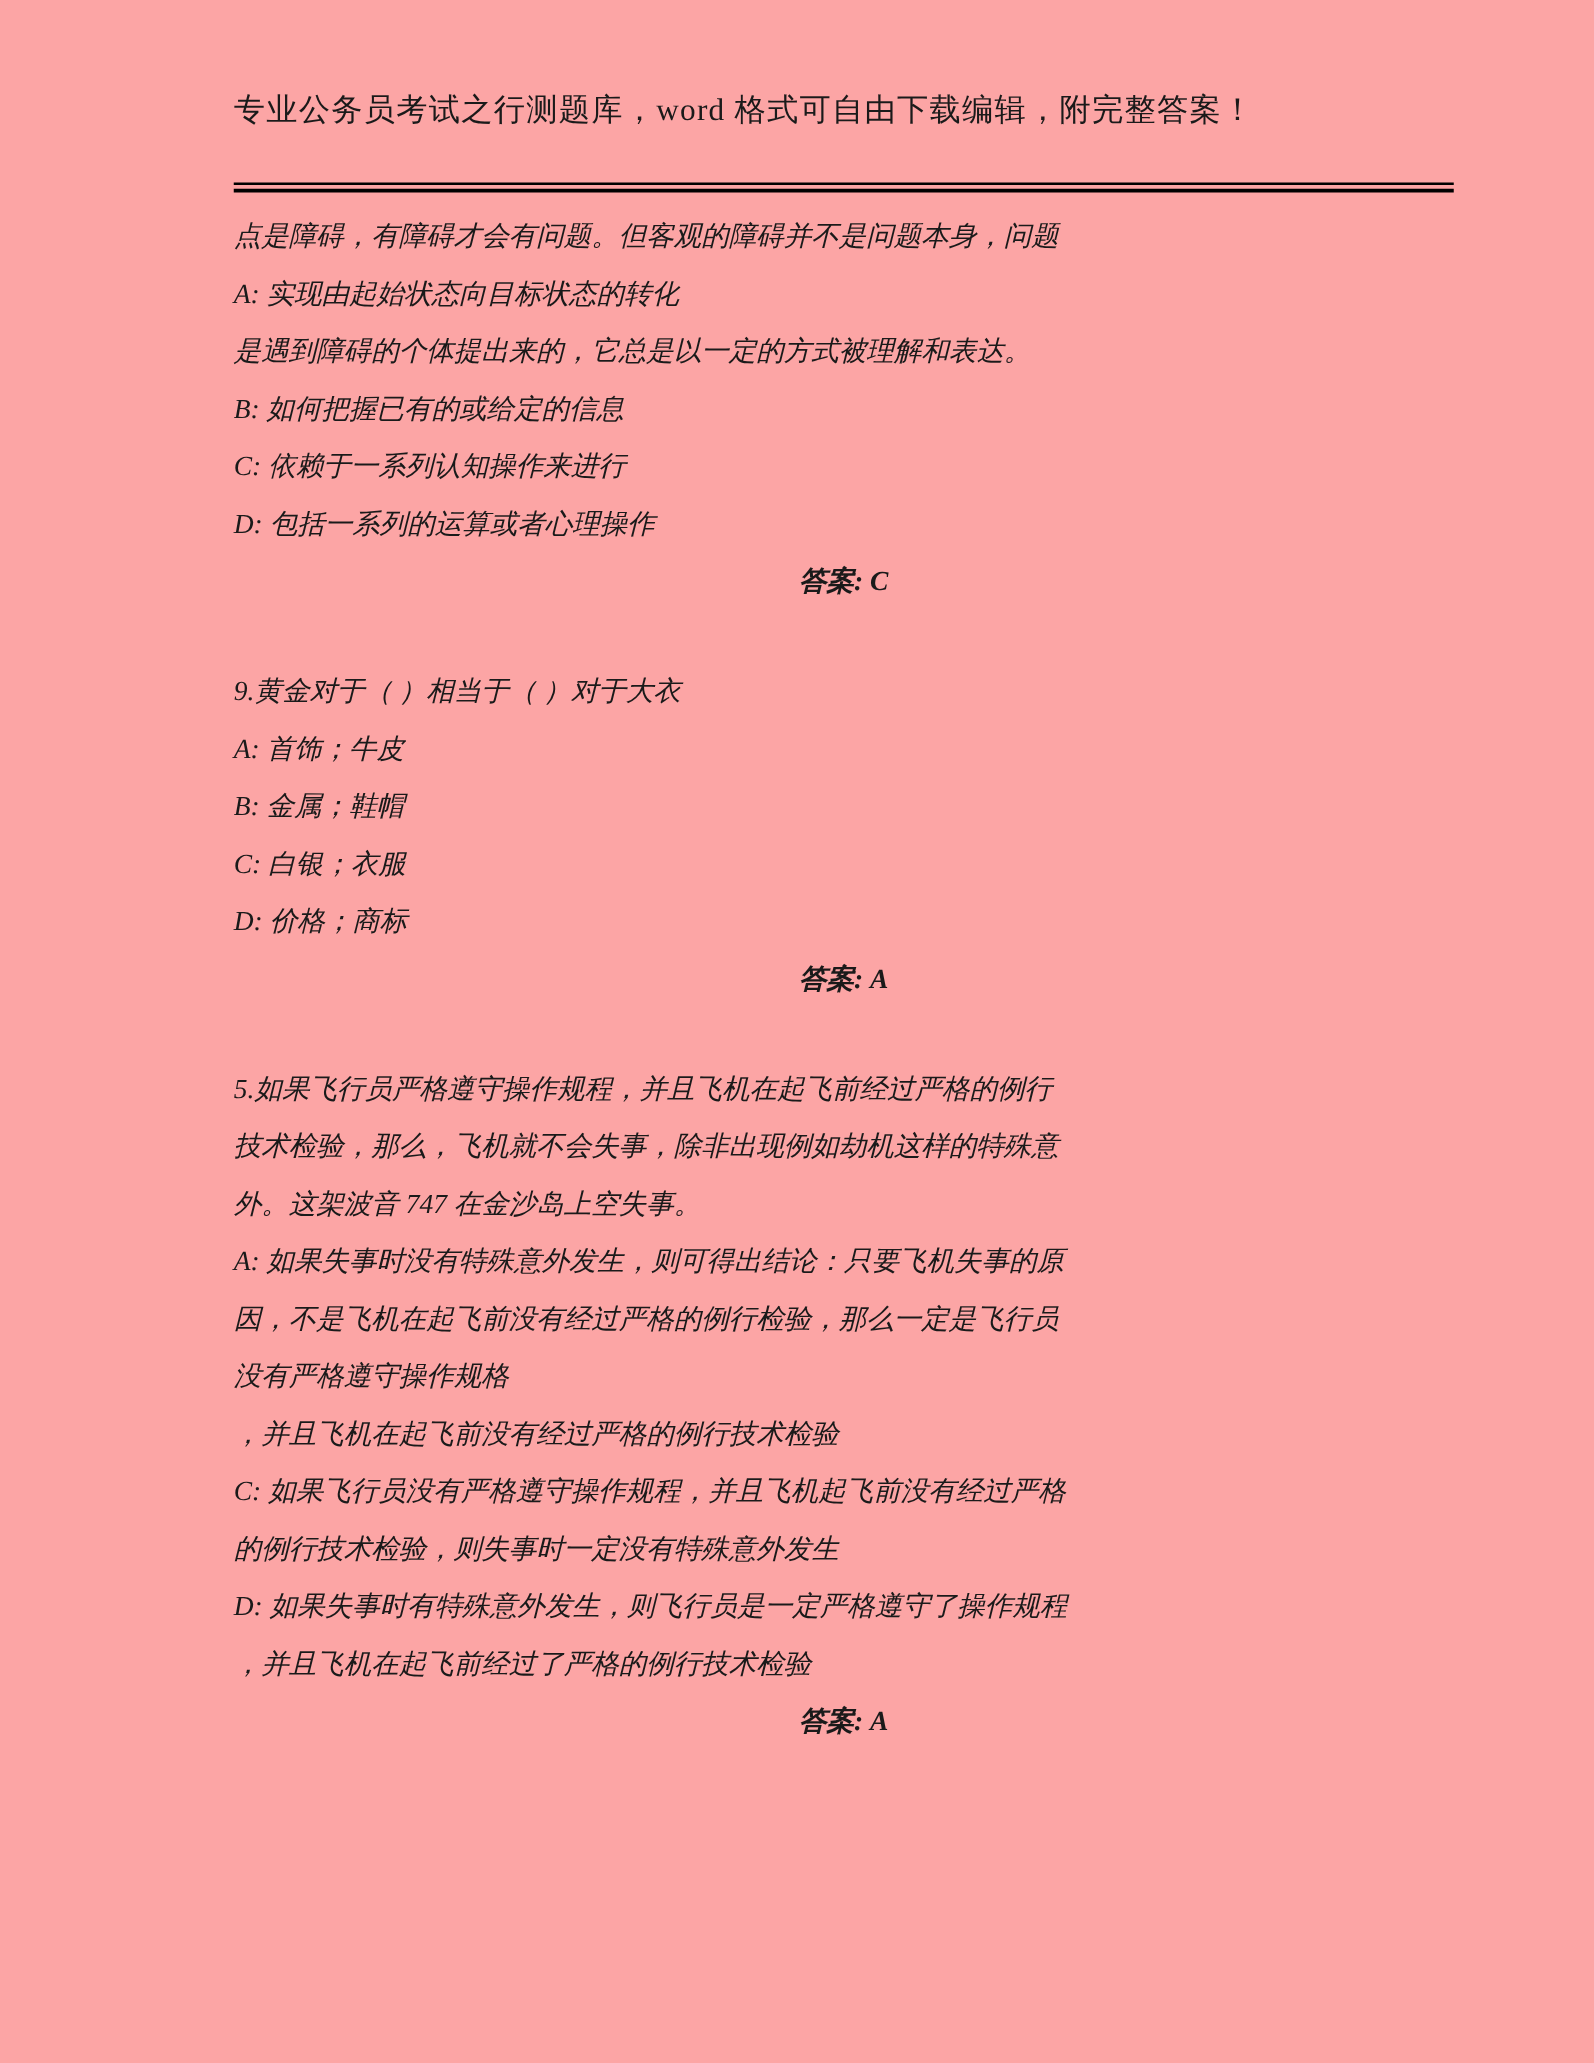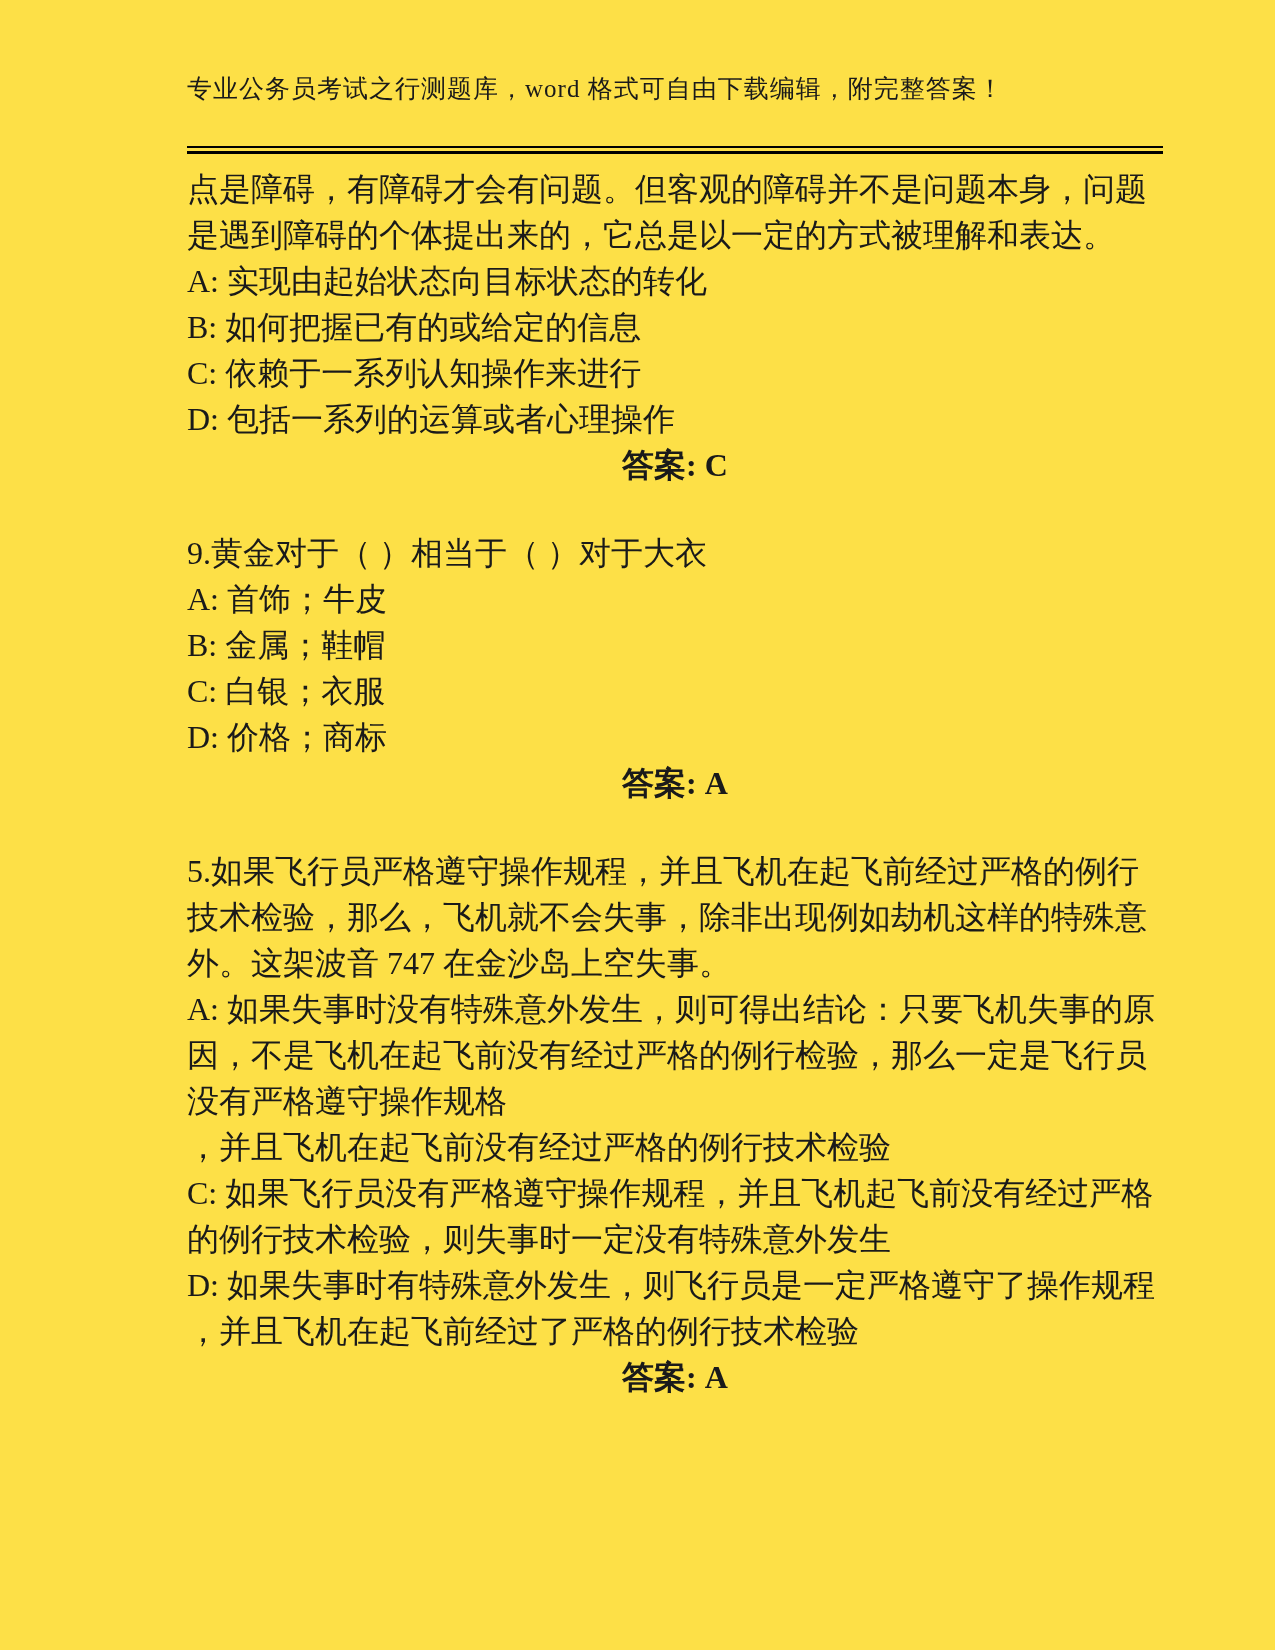--- a/index.html
+++ b/index.html
@@ -5,21 +5,21 @@
   html, body {
     margin: 0;
     padding: 0;
     background: #ffffff;
   }
   .page {
     position: relative;
     width: 1275px;
     height: 1650px;
     margin: 0 auto;
-    background: #fde047;
+    background: #fca5a5;
     box-sizing: border-box;
     padding: 72px 112px 0 187px;
     font-family: "Liberation Serif", "DejaVu Serif", serif;
     color: #1a1a1a;
     overflow: hidden;
   }
   .doc-header {
     font-size: 25px;
     line-height: 34px;
     letter-spacing: 1px;
@@ -33,44 +33,45 @@
     width: 100%;
   }
   .doc-body {
     margin-top: 12px;
   }
   .q-block + .q-block {
     margin-top: 42px;
   }
   .line {
     margin: 0;
-    font-size: 32px;
+    font-size: 22px;
     line-height: 46px;
     white-space: pre;
+    font-style: italic;
   }
   .answer {
     font-weight: 700;
     text-align: center;
   }
 </style>
 </head>
 <body>
 
 <div class="page">
 
   <div class="doc-header">专业公务员考试之行测题库，word 格式可自由下载编辑，附完整答案！</div>
 
   <div class="header-rule"></div>
 
   <div class="doc-body">
 
     <section class="q-block">
       <p class="line stem">点是障碍，有障碍才会有问题。但客观的障碍并不是问题本身，问题</p>
+      <p class="line option">A: 实现由起始状态向目标状态的转化</p>
       <p class="line stem">是遇到障碍的个体提出来的，它总是以一定的方式被理解和表达。</p>
-      <p class="line option">A: 实现由起始状态向目标状态的转化</p>
       <p class="line option">B: 如何把握已有的或给定的信息</p>
       <p class="line option">C: 依赖于一系列认知操作来进行</p>
       <p class="line option">D: 包括一系列的运算或者心理操作</p>
       <p class="line answer">答案: C</p>
     </section>
 
     <section class="q-block">
       <p class="line stem">9.黄金对于（ ）相当于（ ）对于大衣</p>
       <p class="line option">A: 首饰；牛皮</p>
       <p class="line option">B: 金属；鞋帽</p>

